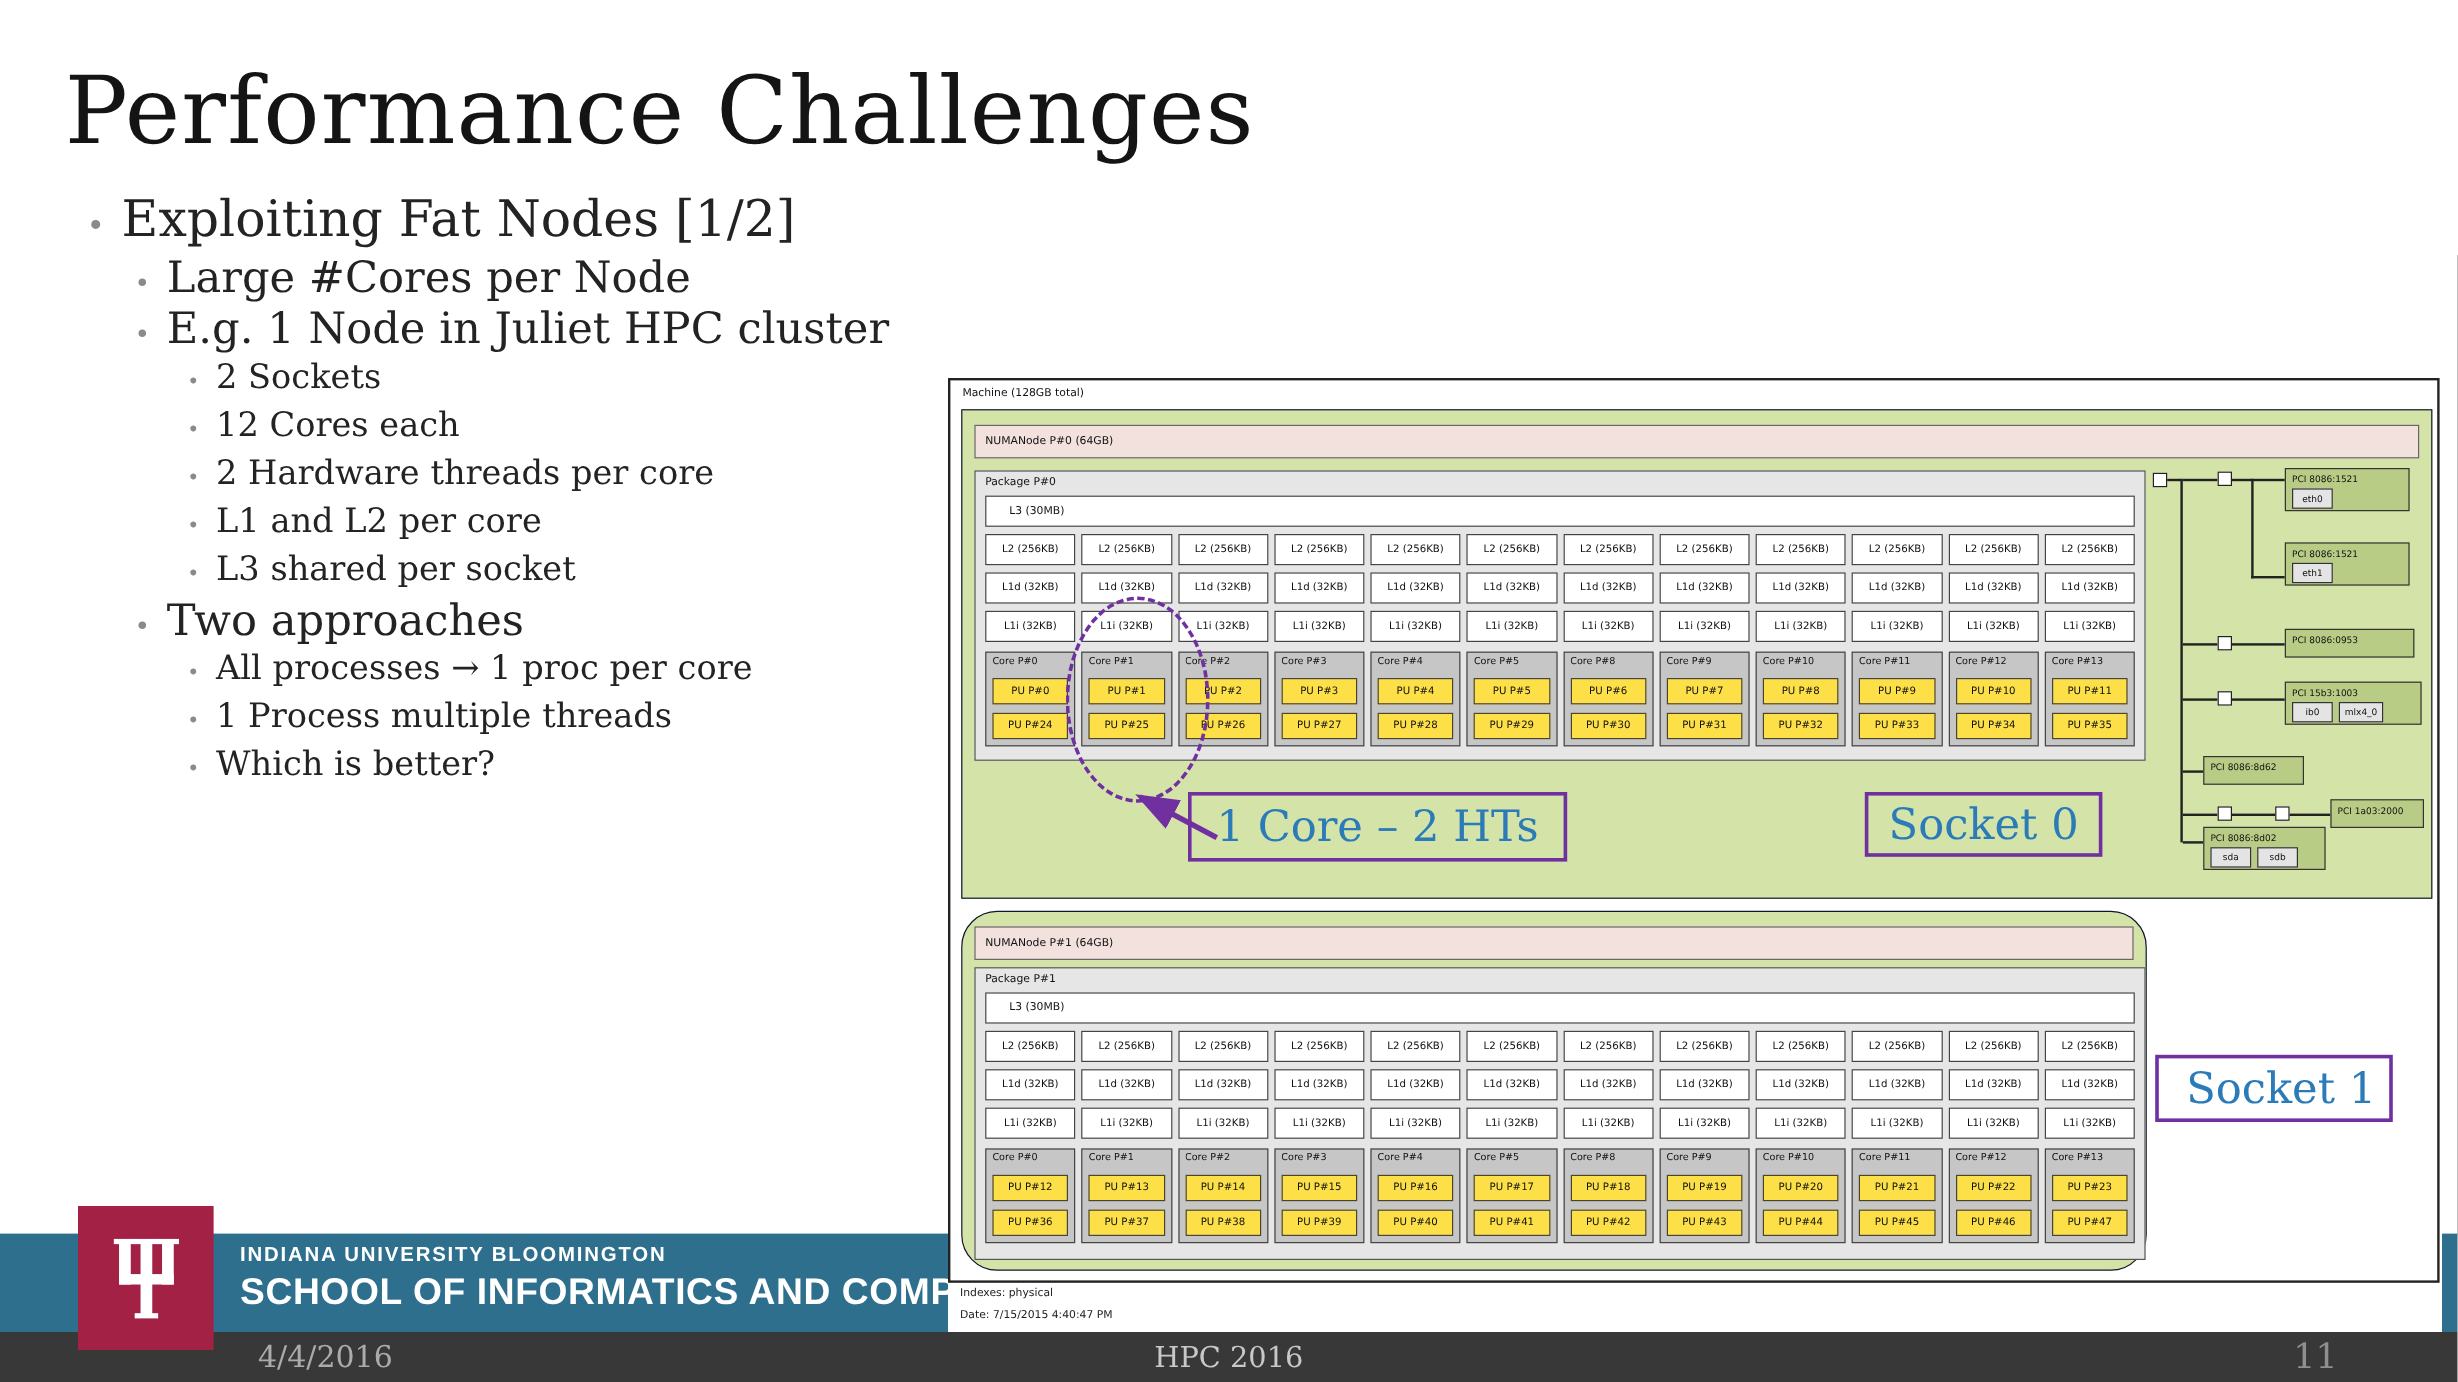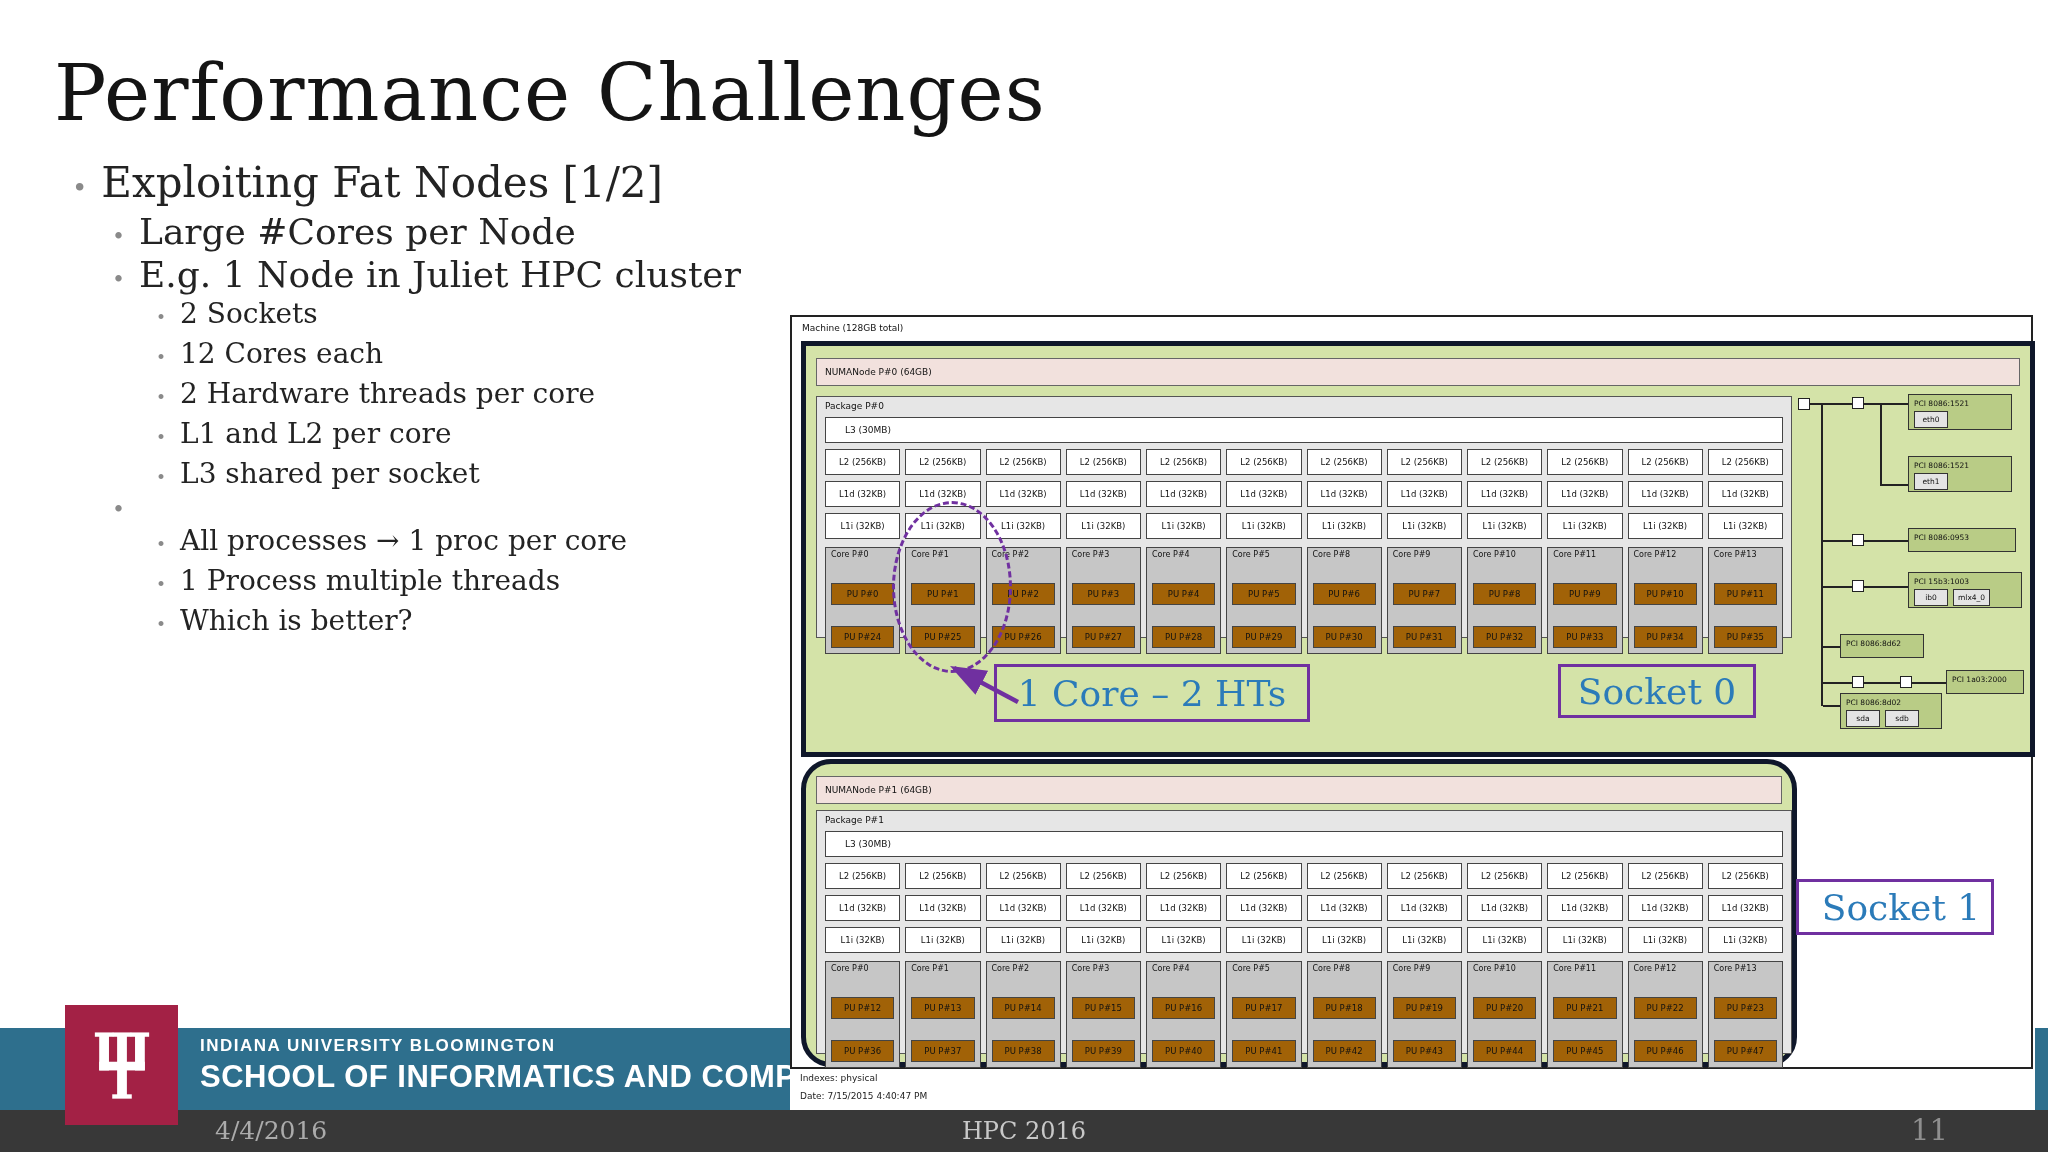--- a/index.html
+++ b/index.html
@@ -31,38 +31,38 @@
   .iu-logo{position:absolute;left:65px;top:1005px;width:113px;height:120px;background:var(--iu-crimson,#A32145);
            z-index:6;display:flex;align-items:center;justify-content:center;}
 
   
   .diagram{position:absolute;left:790px;top:315px;width:1245px;height:795px;background:#fff;z-index:5;
            font-family:"DejaVu Sans","Liberation Sans",sans-serif;color:#111;}
   .machine{position:absolute;left:0;top:0;width:1239px;height:750px;border:2px solid #222;background:#fff;}
   .machine-lbl{position:absolute;left:10px;top:6px;font-size:9px;}
   .legend{position:absolute;left:10px;font-size:9px;color:#222;}
 
-  .numa{position:absolute;background:var(--numa-green,#D4E3A8);border:5px solid #0f172a;}
+  .numa{position:absolute;background:var(--numa-green,#D4E3A8);border:1px solid #0f172a;}
   .numa0{left:9px;top:24px;width:1224px;height:406px;}
   .numa1{left:9px;top:442px;width:986px;height:298px;border-radius:30px;}
   .numabar{position:absolute;left:10px;top:12px;right:10px;height:28px;background:var(--numa-pink,#F2E1DD);
            border:1px solid #666;font-size:9px;display:flex;align-items:center;padding-left:8px;box-sizing:border-box;}
   .package{position:absolute;left:10px;top:50px;width:976px;height:242px;background:#E6E6E6;border:1px solid #555;
            box-sizing:border-box;padding:4px 8px;}
   .pkg-lbl{font-size:9px;height:14px;}
   .l3bar{height:24px;background:#fff;border:1px solid #444;font-size:9px;display:flex;align-items:center;
          padding-left:19px;margin-top:2px;}
   .cols{display:flex;gap:5px;margin-top:6px;}
   .col{flex:1;display:flex;flex-direction:column;}
   .cbox{height:24px;background:#fff;border:1px solid #444;font-size:8.5px;display:flex;align-items:center;
         justify-content:center;margin-bottom:6px;white-space:nowrap;overflow:hidden;}
   .core{background:#C6C6C6;border:1px solid #444;padding:2px 5px 5px 5px;margin-top:2px;}
   .core-lbl{font-size:8px;height:12px;white-space:nowrap;overflow:hidden;}
-  .pu{height:20px;background:#a16207;border:1px solid #444;font-size:8.5px;display:flex;align-items:center;
-      justify-content:center;margin-top:21px;white-space:nowrap;overflow:hidden;}
+  .pu{height:20px;background:#fde047;border:1px solid #444;font-size:8.5px;display:flex;align-items:center;
+      justify-content:center;margin-top:7px;white-space:nowrap;overflow:hidden;}
 
   
   .pci{position:absolute;left:990px;top:48px;width:232px;height:352px;}
   .sq{position:absolute;width:12px;height:12px;background:#fff;border:1.5px solid #222;box-sizing:border-box;}
   .hl{position:absolute;height:2px;background:#222;}
   .vl{position:absolute;width:2px;background:#222;}
   .pcibox{position:absolute;background:var(--pci-green,#B9CC86);border:1.3px solid #333;box-sizing:border-box;}
   .pci-lbl{font-size:7.5px;padding:4px 4px 2px 5px;white-space:nowrap;overflow:hidden;}
   .osrow{display:flex;gap:5px;padding:1px 5px;}
   .osdev{background:#e4e4e4;border:1px solid #333;font-size:7.5px;padding:3px 4px;min-width:24px;text-align:center;
@@ -114,20 +114,21 @@
     <div class="oi lv3">
         <span class="dot">•</span>
         <span>L1 and L2 per core</span>
       </div>
     <div class="oi lv3">
         <span class="dot">•</span>
         <span>L3 shared per socket</span>
       </div>
     <div class="oi lv2">
         <span class="dot">•</span>
+        <span>Two approaches</span>
       </div>
     <div class="oi lv3">
         <span class="dot">•</span>
         <span>All processes → 1 proc per core</span>
       </div>
     <div class="oi lv3">
         <span class="dot">•</span>
         <span>1 Process multiple threads</span>
       </div>
     <div class="oi lv3">

